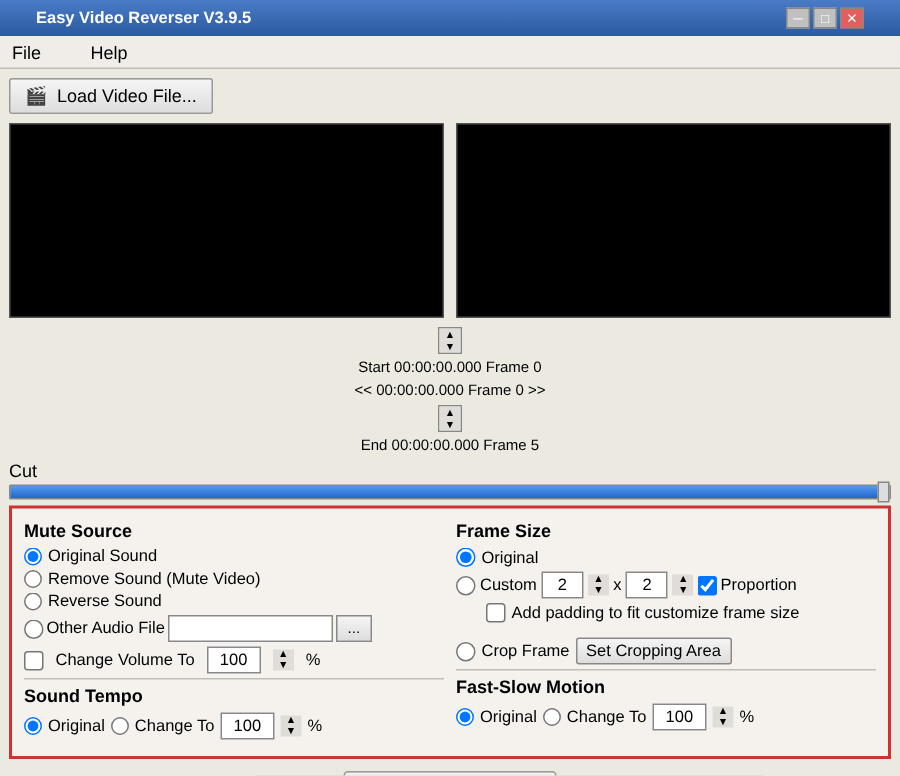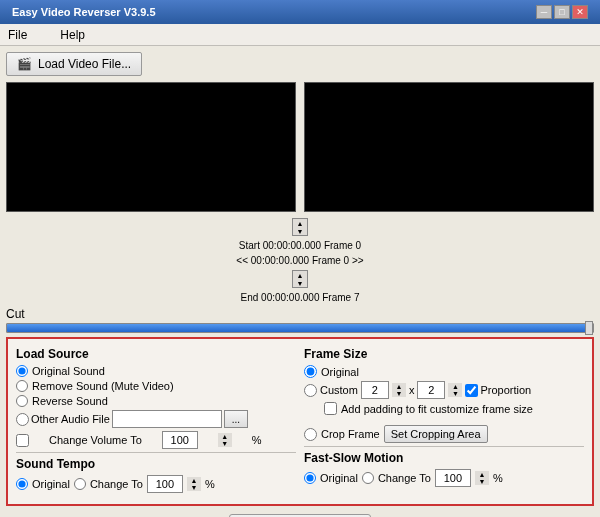--- a/index.html
+++ b/index.html
@@ -7,21 +7,21 @@
       font-family: 'Segoe UI', Tahoma, Arial, sans-serif;
       font-size: 12px;
       background: #d4d0c8;
       width: 600px;
       height: 517px;
       overflow: hidden;
     }
     .title-bar {
       background: linear-gradient(to bottom, #4a7bc7, #2a5a9f);
       color: white;
-      padding: 4px 12px;
+      padding: 4px 24px;
       display: flex;
       align-items: center;
       justify-content: space-between;
       height: 24px;
     }
     .title-bar-text {
       font-size: 11px;
       font-weight: bold;
     }
     .title-bar-controls {
@@ -187,21 +187,21 @@
       width: 24px;
       height: 18px;
       background: linear-gradient(to bottom, #f5f5f5, #ddd);
       border: 1px solid #888;
       cursor: pointer;
       font-size: 10px;
     }
     .volume-row {
       display: flex;
       align-items: center;
-      gap: 20px;
+      gap: 8px;
       margin-bottom: 3px;
       font-size: 11px;
     }
     .num-input {
       width: 36px;
       height: 18px;
       border: 1px solid #888;
       background: white;
       text-align: center;
       font-size: 11px;
@@ -328,36 +328,36 @@
     <div class="spinner-btn">
       <div class="spinner-arrow">▲</div>
       <div class="spinner-arrow">▼</div>
     </div>
     <span class="timeline-text">Start 00:00:00.000 Frame 0</span>
     <span class="timeline-text" style="flex:1; text-align:center;">&lt;&lt; 00:00:00.000  Frame 0 &gt;&gt;</span>
     <div class="spinner-btn">
       <div class="spinner-arrow">▲</div>
       <div class="spinner-arrow">▼</div>
     </div>
-    <span class="timeline-text">End 00:00:00.000 Frame 7</span>
+    <span class="timeline-text">End 00:00:00.000 Frame 5</span>
   </div>
 
   <div class="cut-section">
     <div class="cut-label">Cut</div>
     <div class="cut-slider-track">
       <div class="cut-slider-fill"></div>
       <div class="cut-thumb"></div>
     </div>
   </div>
 
   <div class="settings-panel">
 
     <div class="settings-left">
 
-      <div class="section-title">Load Source</div>
+      <div class="section-title">Mute Source</div>
 
       <div class="radio-row">
         <input type="radio" name="sound" checked="" style="">
         <label>Original Sound</label>
       </div>
       <div class="radio-row">
         <input type="radio" name="sound" style="">
         <label>Remove Sound (Mute Video)</label>
       </div>
       <div class="radio-row">

